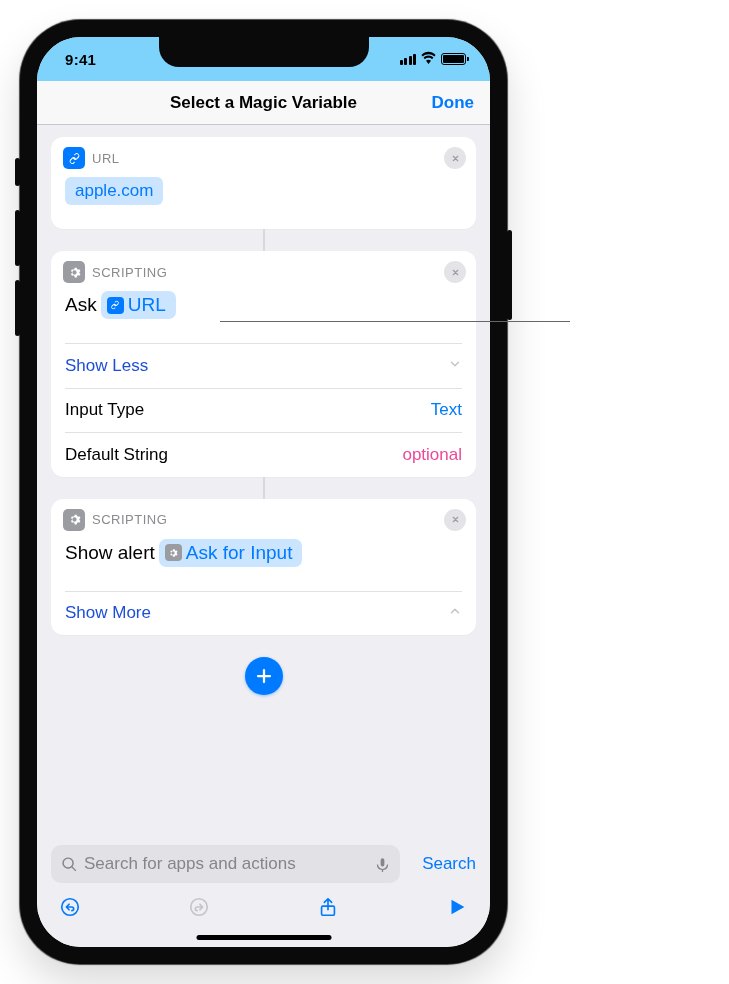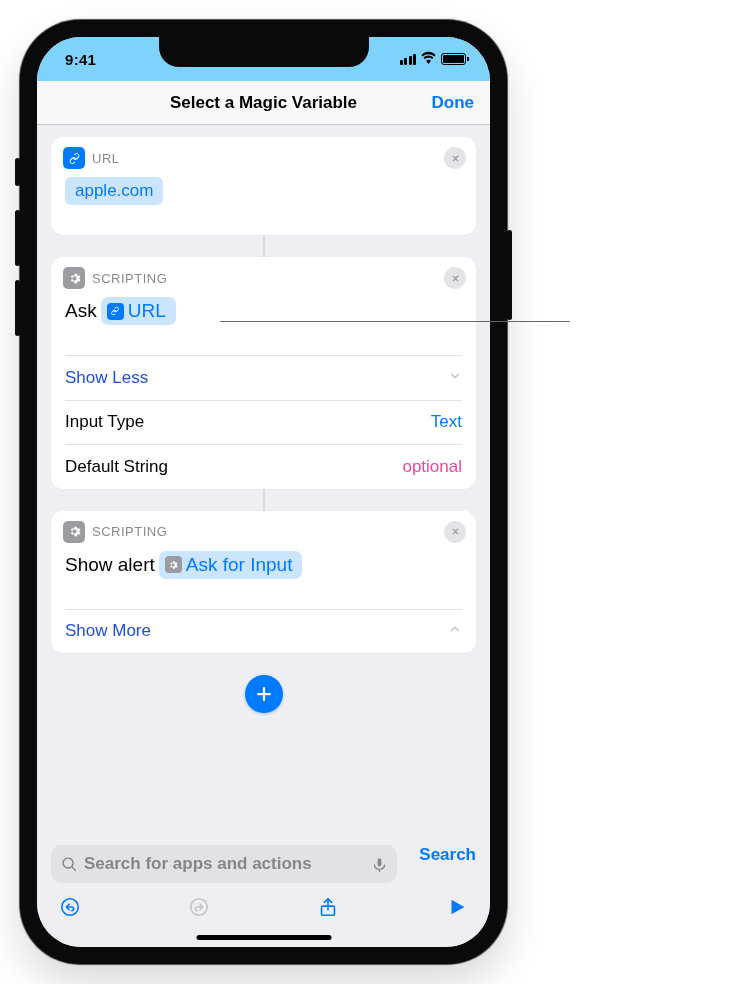--- a/index.html
+++ b/index.html
@@ -89,21 +89,21 @@
     .app-icon.url{background:#007aff;}
     .app-icon.script{background:#9b9ba2;}
     .app-icon svg{width:13px;height:13px;fill:#fff;}
     .app-label{font-size:13px;color:#8a8a8e;font-weight:500;letter-spacing:0.5px;}
     .clear-btn{
       position:absolute;right:10px;top:10px;width:22px;height:22px;
       border-radius:50%;background:#e4e4e8;display:flex;
       align-items:center;justify-content:center;
     }
     .clear-btn svg{width:9px;height:9px;fill:#9a9aa0;}
-    .card-body{padding:8px 14px 30px;}
+    .card-body{padding:8px 14px 24px;}
     .url-value{
       display:inline-block;background:#cce5ff;color:#007aff;
       padding:4px 10px;border-radius:6px;font-size:17px;
     }
     .ask-row{font-size:19px;color:#000;display:flex;align-items:center;gap:4px;}
     .pill{
       display:inline-flex;align-items:center;gap:4px;
       background:#cce5ff;color:#007aff;padding:3px 10px 3px 6px;
       border-radius:7px;font-size:19px;
     }
@@ -124,21 +124,21 @@
     .chev{color:#c5c5c9;}
     .chev svg{width:14px;height:14px;fill:#c5c5c9;}
     .add-btn{
       width:38px;height:38px;border-radius:50%;background:#007aff;
       margin:0 auto;display:flex;align-items:center;justify-content:center;
       box-shadow:0 1px 3px rgba(0,122,255,0.4);
     }
     .add-btn svg{width:18px;height:18px;fill:#fff;}
     .search-bar{
       position:absolute;left:14px;right:14px;bottom:64px;
-      display:flex;align-items:flex-start;gap:22px;font-weight:bold;
+      display:flex;align-items:center;gap:22px;
     }
     .search-field{
       flex:1;height:38px;background:#e1e1e6;border-radius:10px;
       display:flex;align-items:center;padding:0 10px;gap:6px;
     }
     .search-field svg.mag{width:17px;height:17px;fill:#86868a;}
     .search-field .placeholder{color:#86868a;font-size:17px;flex:1;}
     .search-field svg.mic{width:15px;height:17px;fill:#86868a;}
     .cancel-link{color:#007aff;font-size:17px;}
     .toolbar{

